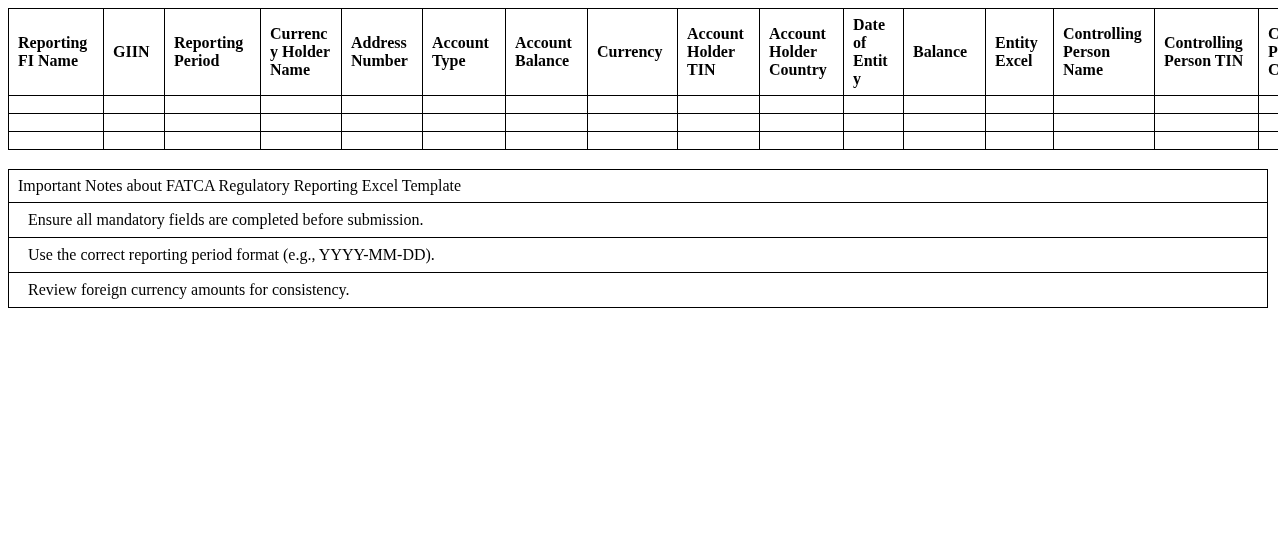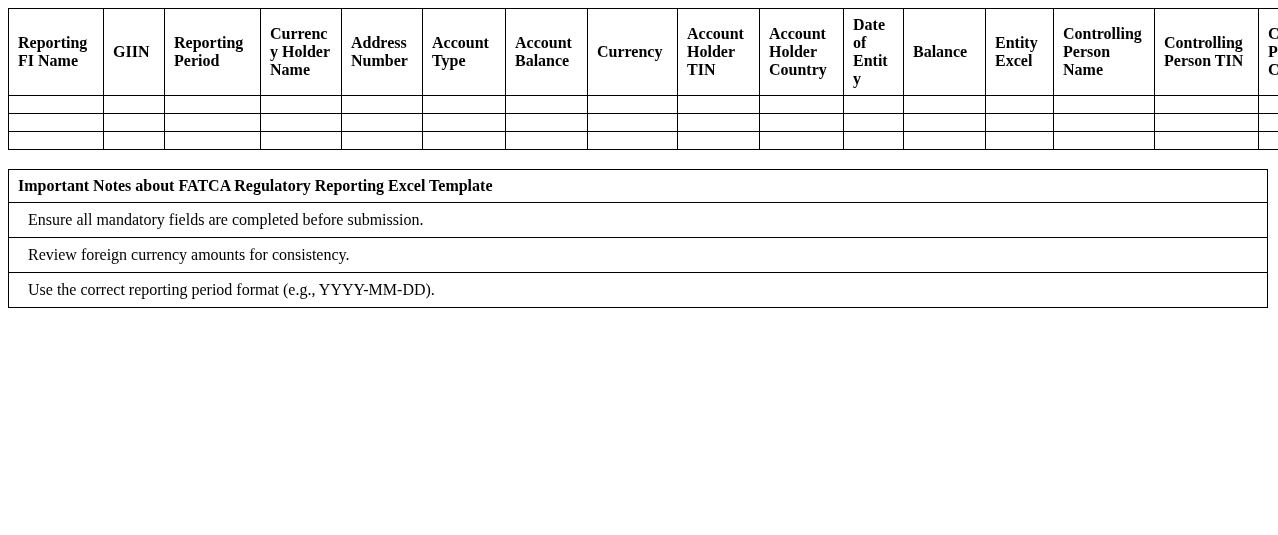--- a/index.html
+++ b/index.html
@@ -48,21 +48,21 @@
     width: 1260px;
   }
   table.notes-table td {
     padding: 8px 19px;
     height: 17px;
     line-height: 18px;
     vertical-align: middle;
     text-align: left;
   }
   table.notes-table td.notes-title {
-    font-weight: bold;
+    font-weight: normal;
     padding: 7px 9px;
   }
 </style>
 </head>
 <body>
 
 <table class="main-table">
   <colgroup>
     <col style="width:95px">
       <col style="width:61px">
@@ -161,19 +161,19 @@
 
 <table class="notes-table">
   <tbody>
     <tr>
       <td class="notes-title">Important Notes about FATCA Regulatory Reporting Excel Template</td>
     </tr>
   <tr>
         <td>Ensure all mandatory fields are completed before submission.</td>
       </tr>
       <tr>
-        <td>Review foreign currency amounts for consistency.</td>
+        <td>Use the correct reporting period format (e.g., YYYY-MM-DD).</td>
       </tr>
       <tr>
-        <td>Use the correct reporting period format (e.g., YYYY-MM-DD).</td>
+        <td>Review foreign currency amounts for consistency.</td>
       </tr>
     </tbody>
 </table>
 
 </body></html>

